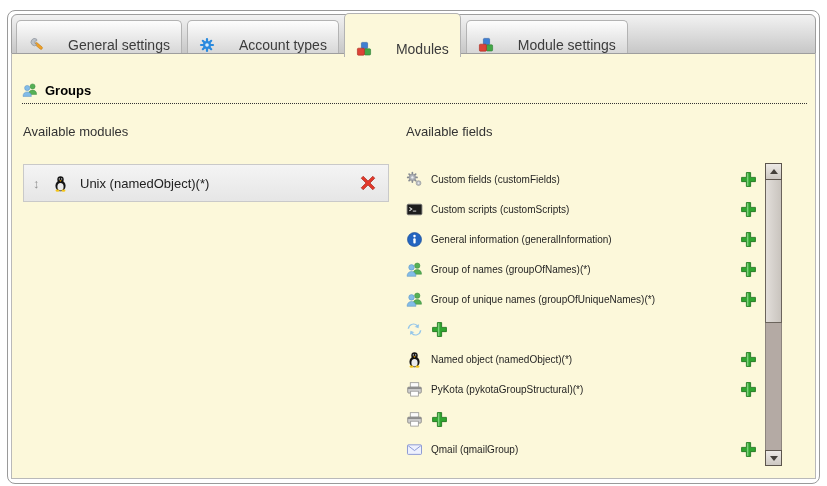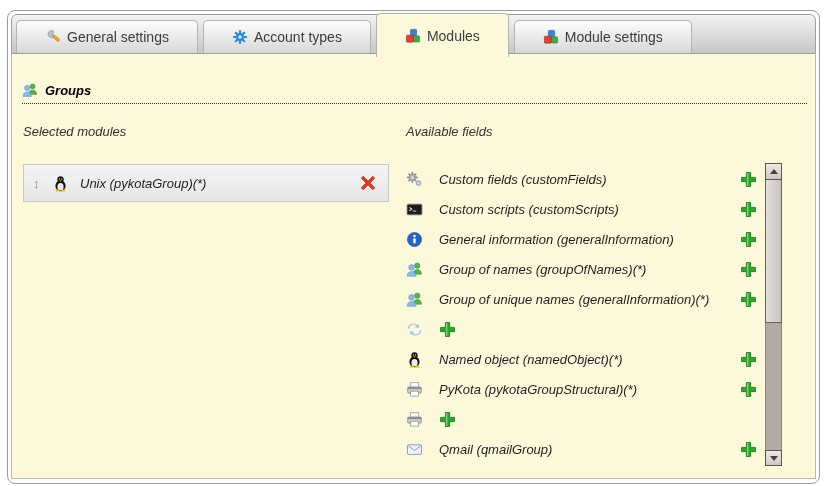--- a/index.html
+++ b/index.html
@@ -14,37 +14,37 @@
     padding:3px;box-sizing:content-box;
   }
   
   .tabstrip{
     position:relative;height:40px;
     background:linear-gradient(#f2f2f2,#c7c7c7);
     border:1px solid #9e9e9e;border-radius:6px 6px 0 0;
     display:flex;align-items:flex-end;box-sizing:border-box;
   }
   .tab{
-    display:flex;align-items:center;gap:6px;
-    height:33px;margin-left:5px;padding:0 28px;
+    display:flex;align-items:flex-end;gap:24px;
+    height:33px;margin-left:5px;padding:0 11px;
     background:linear-gradient(#fdfdfd,#d7d7d7);
     border:1px solid #b3b3b3;border-bottom:none;
     border-radius:5px 5px 0 0;
     font-size:14px;color:#3c3c3c;cursor:pointer;
     box-sizing:border-box;white-space:nowrap;position:relative;
   }
   .tab:first-child{margin-left:4px;}
   .tab.active{
     height:44px;margin-bottom:-4px;z-index:5;
     background:#fcf8da;border-bottom:none;
   }
   
   .content{
     position:relative;height:425px;background:#fcf8da;
-    border:1px solid #b9b9b9;border-top:none;box-sizing:border-box;font-style:italic;
+    border:1px solid #b9b9b9;border-top:none;box-sizing:border-box;
   }
   .section-heading{
     position:absolute;left:10px;right:8px;top:28px;
     display:flex;align-items:center;gap:7px;
     font-size:13px;font-weight:bold;color:#000;
     padding-bottom:5px;border-bottom:1px dotted #333;
   }
   .col-label{font-size:13px;color:#333;}
   .col-left{position:absolute;left:11px;top:70px;width:366px;}
   .col-right{position:absolute;left:394px;top:70px;width:353px;}
@@ -54,22 +54,22 @@
     background:linear-gradient(#f4f4f4,#e6e6e6);
     border:1px solid #c9c9c9;padding:0 12px 0 9px;box-sizing:border-box;
     font-size:13px;color:#222;
   }
   .move{color:#8f8f8f;font-size:13px;width:14px;cursor:move;flex:none;line-height:1;}
   .sel-row .mod-icon{margin-left:5px;}
   .sel-label{flex:1;margin-left:11px;}
   
   .avail-list{margin-top:25px;}
   .avail-row{
-    min-height:30px;display:flex;align-items:center;gap:16px;
-    font-size:13px;color:#1f1f1f;padding-right:2px;box-sizing:border-box;
+    min-height:30px;display:flex;align-items:center;gap:8px;
+    font-size:10px;color:#1f1f1f;padding-right:2px;box-sizing:border-box;
   }
   .avail-label{flex:1;line-height:15px;}
   .mod-icon{width:17px;height:17px;flex:none;display:inline-flex;}
   .mod-icon svg{width:100%;height:100%;}
   .icon16{width:16px;height:16px;display:inline-flex;flex:none;}
   .icon16 svg{width:100%;height:100%;}
   .btn-icon{cursor:pointer;}
   
   .scrollbar{
     position:absolute;left:753px;top:109px;width:17px;height:303px;
@@ -155,37 +155,37 @@
             <circle cx="10.6" cy="4.4" r="2.5" fill="#55b055" stroke="#3c8a3c" stroke-width="0.5"></circle>
             <path d="M6.6 12.4c0-3 1.9-4.3 4-4.3s4 1.3 4 4.3z" fill="#55b055" stroke="#3c8a3c" stroke-width="0.5"></path>
             <circle cx="5.2" cy="6" r="2.6" fill="#82bce8" stroke="#5690c2" stroke-width="0.5"></circle>
             <path d="M1 14.4c0-3.1 2-4.5 4.2-4.5s4.2 1.4 4.2 4.5z" fill="#82bce8" stroke="#5690c2" stroke-width="0.5"></path>
           </svg>
         </span>
       <span>Groups</span>
     </div>
 
     <div class="col-left">
-      <div class="col-label">Selected modules</div>
+      <div class="col-label">Available modules</div>
       <div id="selected-list">
           <div class="sel-row">
     <span class="move">↕</span>
     <span class="mod-icon">
               <svg viewBox="0 0 16 16">
                 <ellipse cx="8" cy="10.2" rx="4.8" ry="5.2" fill="#141414"></ellipse>
                 <circle cx="8" cy="4.2" r="3" fill="#141414"></circle>
                 <ellipse cx="8" cy="11" rx="2.9" ry="3.5" fill="#ececec"></ellipse>
                 <circle cx="6.9" cy="3.7" r="0.55" fill="#fff"></circle>
                 <circle cx="9.1" cy="3.7" r="0.55" fill="#fff"></circle>
                 <path d="M6.8 4.9h2.4L8 6.4z" fill="#f0a500"></path>
                 <ellipse cx="5.2" cy="14.7" rx="1.9" ry="1.1" fill="#f5c518"></ellipse>
                 <ellipse cx="10.8" cy="14.7" rx="1.9" ry="1.1" fill="#f5c518"></ellipse>
               </svg>
             </span>
-    <span class="sel-label">Unix (pykotaGroup)(*)</span>
+    <span class="sel-label">Unix (namedObject)(*)</span>
     <span class="icon16 btn-icon">
               <svg viewBox="0 0 16 16">
                 <path d="M3.2 1.2 8 6 12.8 1.2 14.8 3.2 10 8 14.8 12.8 12.8 14.8 8 10 3.2 14.8 1.2 12.8 6 8 1.2 3.2 Z" fill="#e2382a" stroke="#9d1d12" stroke-width="0.6"></path>
               </svg>
             </span>
   </div>
         </div>
     </div>
 
     <div class="col-right">
@@ -269,21 +269,21 @@
   </div>
           <div class="avail-row">
     <span class="mod-icon">
               <svg viewBox="0 0 16 16">
                 <circle cx="10.6" cy="4.4" r="2.5" fill="#55b055" stroke="#3c8a3c" stroke-width="0.5"></circle>
                 <path d="M6.6 12.4c0-3 1.9-4.3 4-4.3s4 1.3 4 4.3z" fill="#55b055" stroke="#3c8a3c" stroke-width="0.5"></path>
                 <circle cx="5.2" cy="6" r="2.6" fill="#82bce8" stroke="#5690c2" stroke-width="0.5"></circle>
                 <path d="M1 14.4c0-3.1 2-4.5 4.2-4.5s4.2 1.4 4.2 4.5z" fill="#82bce8" stroke="#5690c2" stroke-width="0.5"></path>
               </svg>
             </span>
-    <span class="avail-label">Group of unique names (generalInformation)(*)</span>
+    <span class="avail-label">Group of unique names (groupOfUniqueNames)(*)</span>
     <span class="mod-icon btn-icon">
               <svg viewBox="0 0 16 16">
                 <path d="M6 1.5h4v4.5H14.5v4H10V14.5H6V10H1.5V6H6Z" fill="#2fa52f" stroke="#1c741c" stroke-width="0.8"></path>
                 <path d="M6.5 2h1.4v12h-1.4z" fill="#8fdc8f" opacity="0.8"></path>
               </svg>
             </span>
   </div>
           <div class="avail-row">
     <span class="mod-icon">
               <svg viewBox="0 0 16 16">

